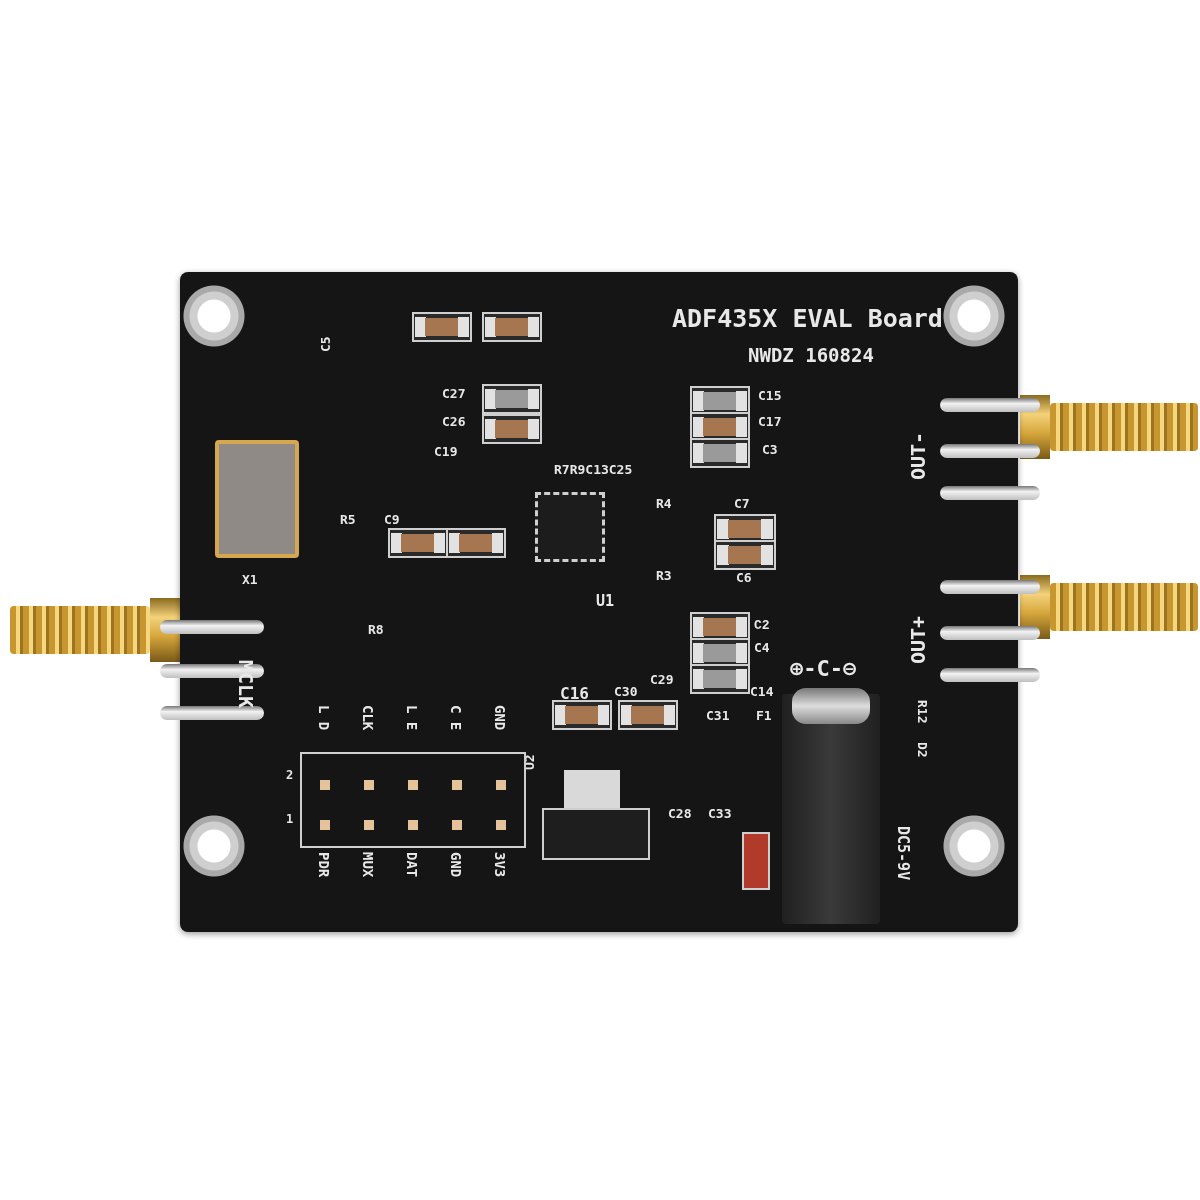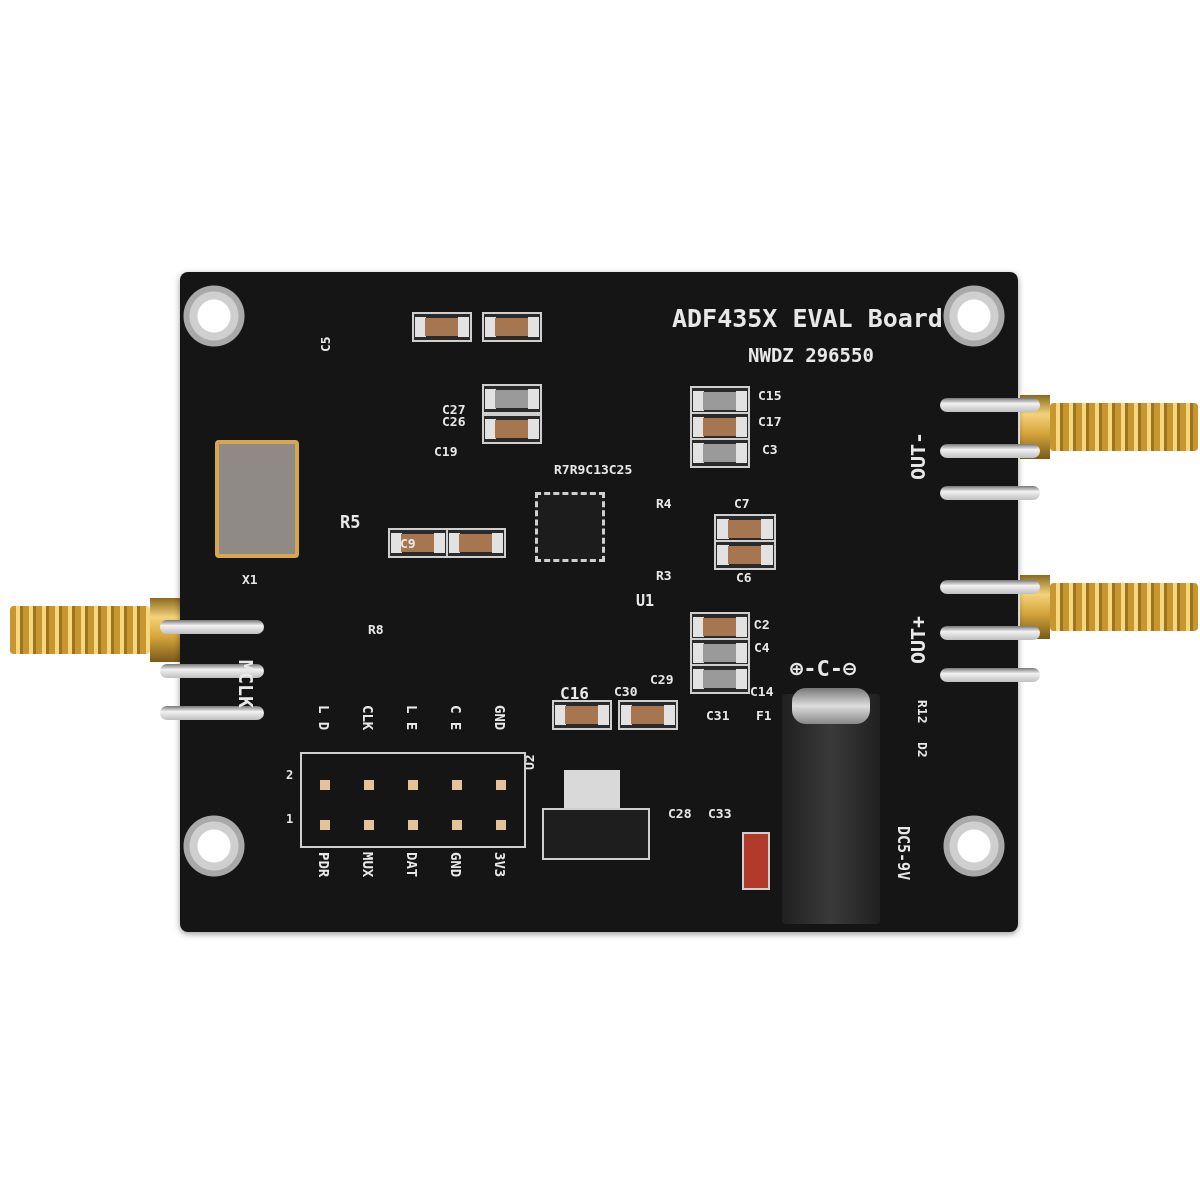--- a/index.html
+++ b/index.html
@@ -55,33 +55,33 @@
 <div class="pin" style="left:160px;top:664px;width:104px;"></div>
 <div class="pin" style="left:160px;top:706px;width:104px;"></div>
 <div class="pin" style="left:940px;top:398px;width:100px;"></div>
 <div class="pin" style="left:940px;top:444px;width:100px;"></div>
 <div class="pin" style="left:940px;top:486px;width:100px;"></div>
 <div class="pin" style="left:940px;top:580px;width:100px;"></div>
 <div class="pin" style="left:940px;top:626px;width:100px;"></div>
 <div class="pin" style="left:940px;top:668px;width:100px;"></div>
 
 <div class="silk" style="left:672px;top:304px;font-size:25px;">ADF435X EVAL Board</div>
-<div class="silk" style="left:748px;top:344px;font-size:19px;">NWDZ 296550</div>
+<div class="silk" style="left:748px;top:344px;font-size:19px;">NWDZ 160824</div>
 
 <div class="silk" style="left:258px;top:660px;font-size:20px;transform:rotate(90deg);transform-origin:left top;">MCLK</div>
 <div class="silk" style="left:906px;top:480px;font-size:20px;transform:rotate(-90deg);transform-origin:left top;">OUT-</div>
 <div class="silk" style="left:906px;top:664px;font-size:20px;transform:rotate(-90deg);transform-origin:left top;">OUT+</div>
 <div class="silk" style="left:912px;top:826px;font-size:15px;transform:rotate(90deg);transform-origin:left top;">DC5-9V</div>
 <div class="silk" style="left:790px;top:656px;font-size:22px;">⊕-C-⊖</div>
 
 <div class="xtal"></div>
 <div class="silk" style="left:242px;top:572px;font-size:13px;">X1</div>
 
 <div class="chip"></div>
-<div class="silk" style="left:636px;top:592px;font-size:15px;text-align:center;">U1</div>
+<div class="silk" style="left:596px;top:592px;font-size:15px;text-align:center;">U1</div>
 
 <div class="cap" style="left:412px;top:312px;width:56px;height:26px;">
     <div class="end l"></div>
     <div class="body"></div>
     <div class="end r"></div>
   </div>
 <div class="cap" style="left:482px;top:312px;width:56px;height:26px;">
     <div class="end l"></div>
     <div class="body"></div>
     <div class="end r"></div>
@@ -153,33 +153,33 @@
   </div>
 <div class="cap" style="left:618px;top:700px;width:56px;height:26px;">
     <div class="end l"></div>
     <div class="body"></div>
     <div class="end r"></div>
   </div>
 
 <div class="silk" style="left:318px;top:352px;font-size:13px;transform:rotate(-90deg);transform-origin:left top;">
   <span>C5</span>
 </div>
-<div class="silk" style="left:442px;top:386px;font-size:13px;margin-top:16px;">C27</div>
+<div class="silk" style="left:442px;top:386px;font-size:13px;">C27</div>
 <div class="silk" style="left:442px;top:414px;font-size:13px;">C26</div>
 <div class="silk" style="left:434px;top:444px;font-size:13px;">C19</div>
 <div class="silk" style="left:554px;top:462px;font-size:13px;">R7R9C13C25</div>
 <div class="silk" style="left:758px;top:388px;font-size:13px;">C15</div>
 <div class="silk" style="left:758px;top:414px;font-size:13px;">C17</div>
 <div class="silk" style="left:762px;top:442px;font-size:13px;">C3</div>
 <div class="silk" style="left:656px;top:496px;font-size:13px;text-align:right;">R4</div>
 <div class="silk" style="left:656px;top:568px;font-size:13px;">R3</div>
 <div class="silk" style="left:734px;top:496px;font-size:13px;">C7</div>
 <div class="silk" style="left:736px;top:570px;font-size:13px;">C6</div>
-<div class="silk" style="left:340px;top:512px;font-size:17px;">R5</div>
-<div class="silk" style="left:400px;top:512px;font-size:13px;margin-top:24px;">C9</div>
+<div class="silk" style="left:340px;top:512px;font-size:13px;">R5</div>
+<div class="silk" style="left:384px;top:512px;font-size:13px;">C9</div>
 <div class="silk" style="left:368px;top:622px;font-size:13px;">R8</div>
 <div class="silk" style="left:754px;top:618px;font-size:13px;font-family:Liberation Mono, monospace;">C2</div>
 <div class="silk" style="left:754px;top:640px;font-size:13px;">C4</div>
 <div class="silk" style="left:750px;top:684px;font-size:13px;">C14</div>
 <div class="silk" style="left:650px;top:672px;font-size:13px;">C29</div>
 <div class="silk" style="left:560px;top:684px;font-size:16px;">C16</div>
 <div class="silk" style="left:614px;top:684px;font-size:13px;">C30</div>
 <div class="silk" style="left:706px;top:708px;font-size:13px;">C31</div>
 <div class="silk" style="left:756px;top:708px;font-size:13px;">F1</div>
 <div class="silk" style="left:668px;top:806px;font-size:13px;">C28</div>

